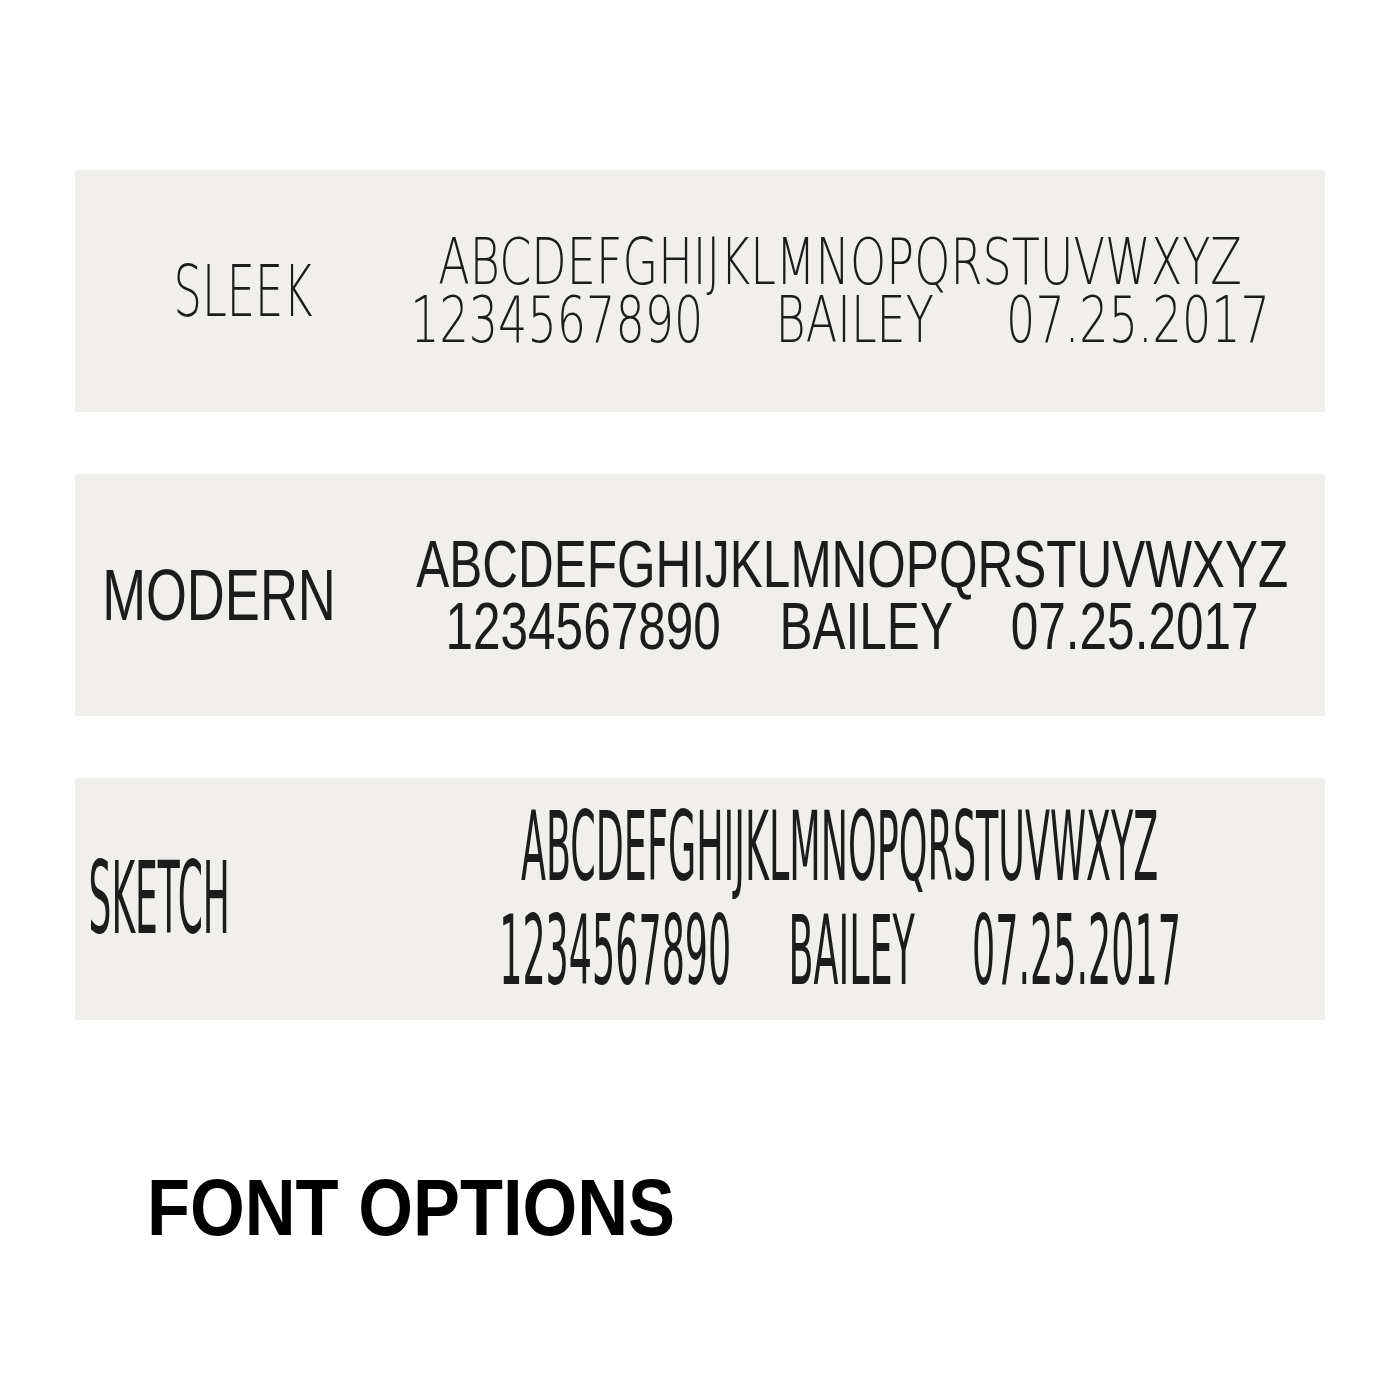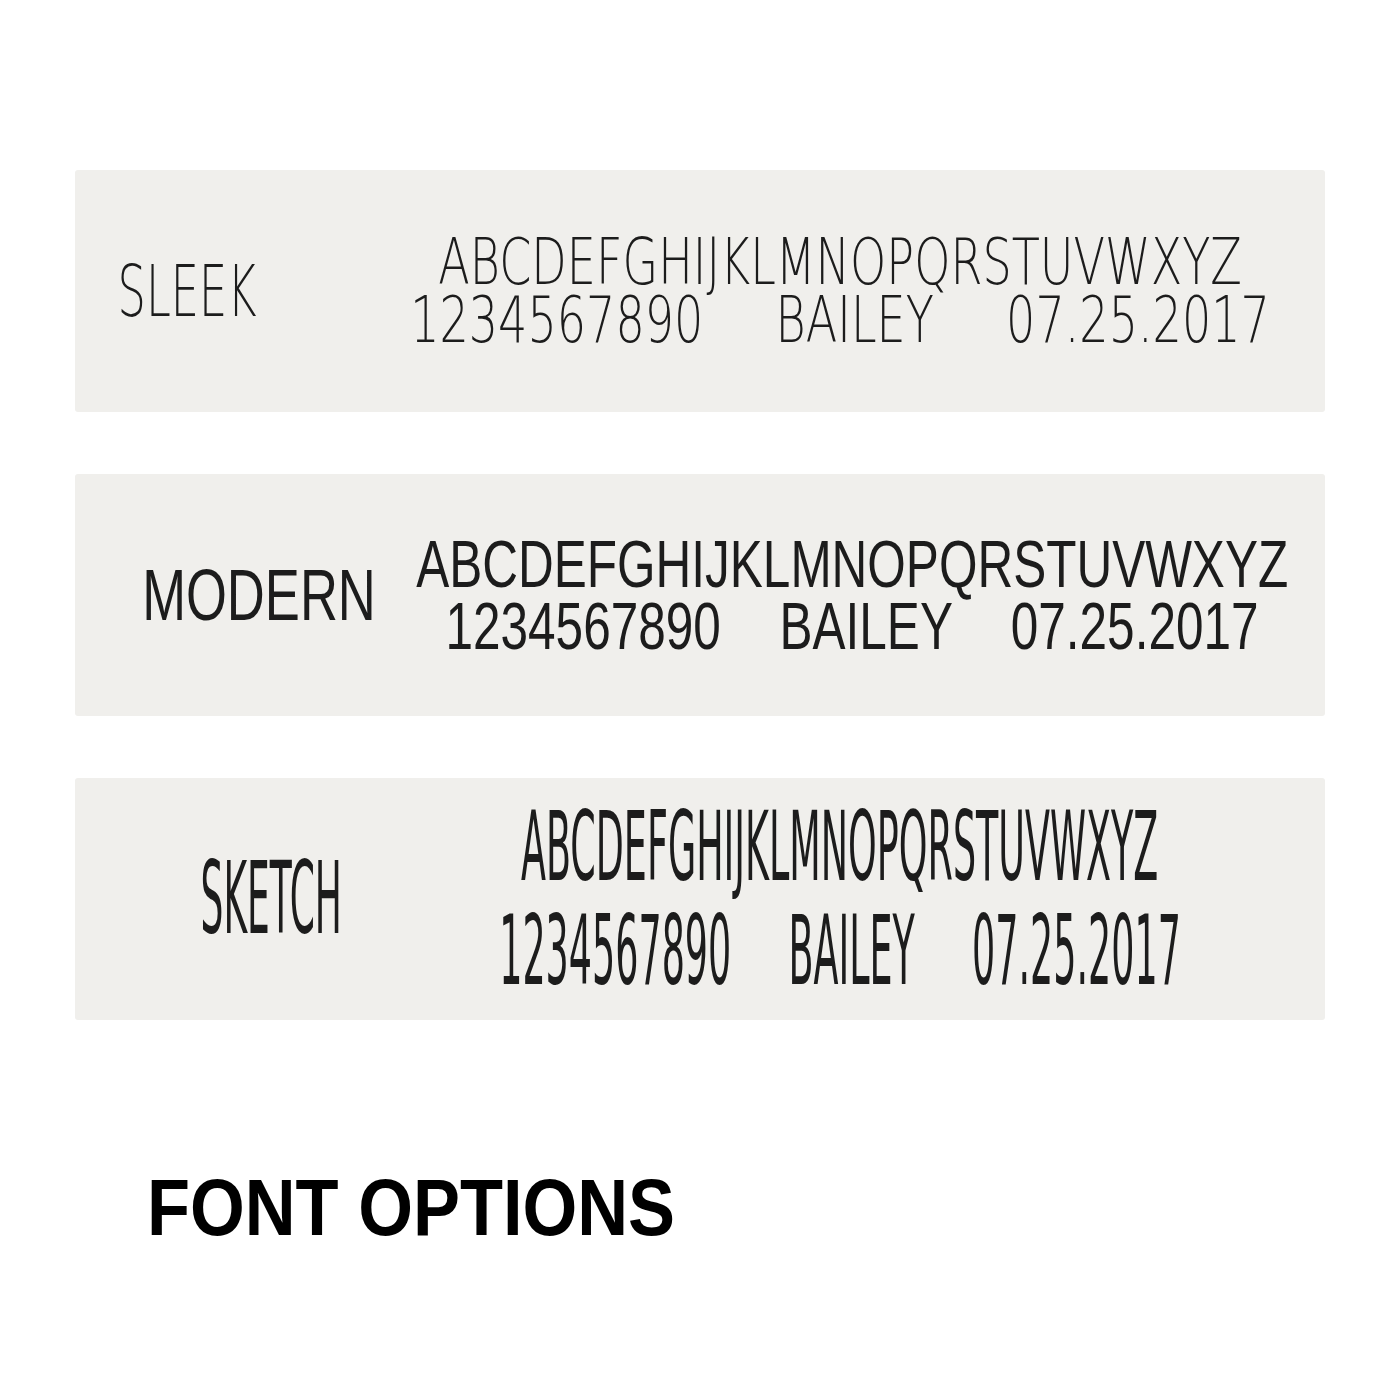--- a/index.html
+++ b/index.html
@@ -19,21 +19,21 @@
     border-radius: 3px;
     display: flex;
     align-items: center;
     margin-bottom: 62px;
     overflow: hidden;
   }
   .label-col {
     width: 280px;
     flex: none;
     display: flex;
-    justify-content: flex-start;
+    justify-content: flex-end;
     align-items: center;
   }
   .sample-col {
     flex: 1;
     min-width: 0;
     display: flex;
     flex-direction: column;
     justify-content: flex-start;
   }
   .line { display: flex; justify-content: center; white-space: nowrap; }

